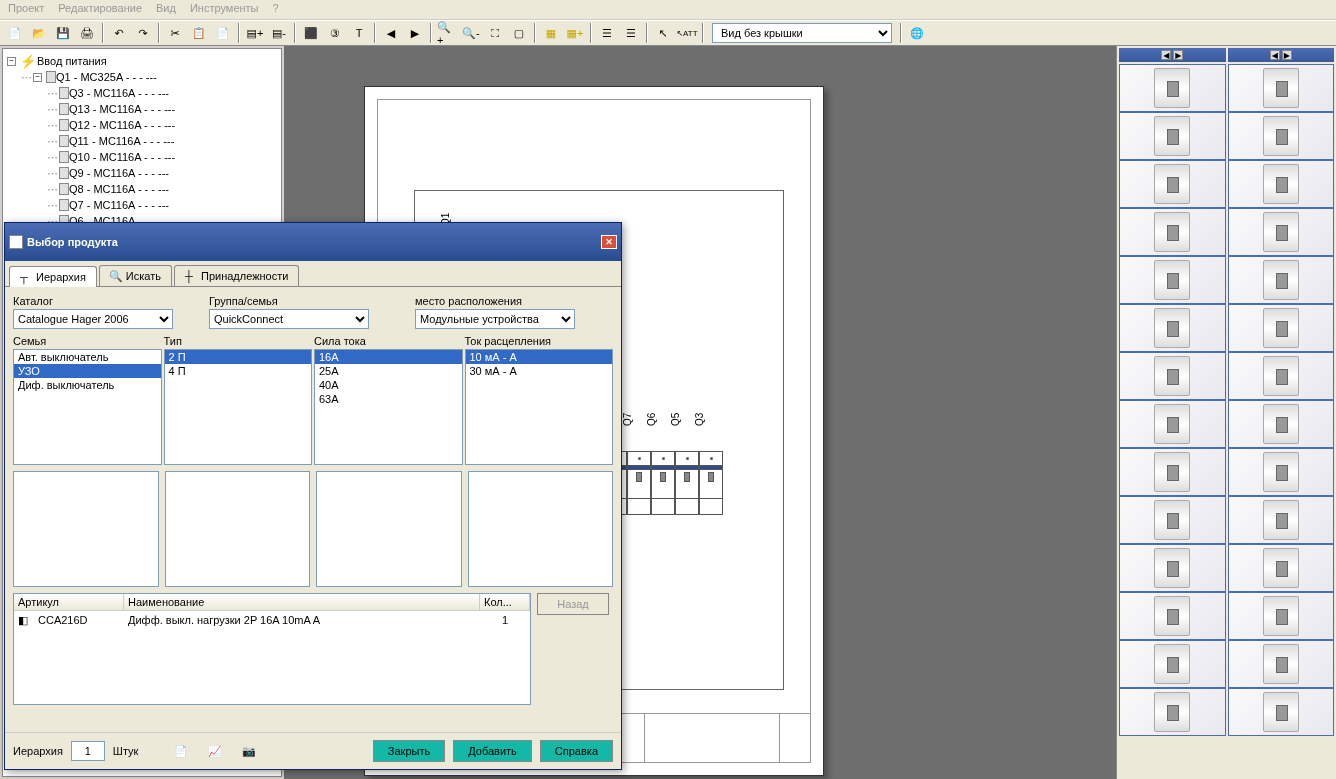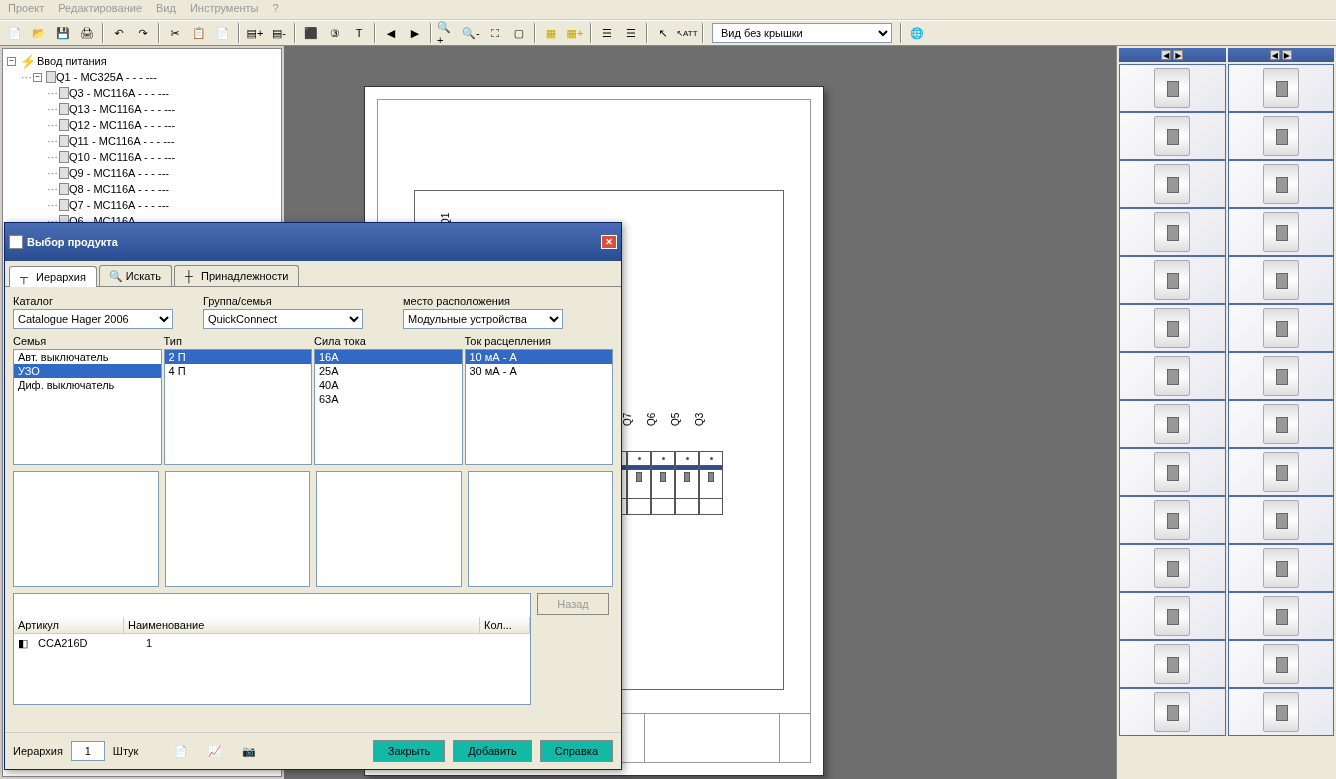--- a/index.html
+++ b/index.html
@@ -61,38 +61,38 @@
 .titlebar .ticon { width: 14px; height: 14px; margin-right: 4px; background: #fff; border: 1px solid #888; }
 .titlebar .spacer { flex: 1; }
 .winbtn { width: 16px; height: 14px; background: #da4f3a; border: 1px solid #fff; color: #fff; font-size: 9px; display: flex; align-items: center; justify-content: center; cursor: pointer; margin-left: 2px; }
 
 .tabs { display: flex; background: #ece9d8; border-bottom: 1px solid #888; padding: 4px 4px 0 4px; }
 .tab { padding: 4px 10px; border: 1px solid #888; border-bottom: none; margin-right: 2px; background: #ece9d8; cursor: pointer; display: flex; align-items: center; gap: 4px; border-radius: 3px 3px 0 0; }
 .tab.active { background: #fff; position: relative; top: 1px; }
 .tab-icon { width: 12px; height: 12px; display: inline-block; }
 
 .dlg-body { flex: 1; padding: 8px; display: flex; flex-direction: column; gap: 6px; background: #ece9d8; }
-.row-selects { display: flex; }
+.row-selects { display: flex; gap: 6px; }
 .sel-group { display: flex; flex-direction: column; gap: 2px; }
 .sel-group label { font-size: 11px; }
 .sel-group select { height: 20px; font-size: 11px; background: #fff; border: 1px solid #7f9db9; }
 
 .row-lists { display: flex; gap: 2px; }
 .list-col { flex: 1; display: flex; flex-direction: column; }
 .list-col label { font-size: 11px; margin-bottom: 2px; }
 .listbox { height: 116px; border: 1px solid #7f9db9; background: #fff; overflow: auto; }
 .listbox .item { padding: 1px 4px; cursor: default; }
 .listbox .item.selected { background: #316ac5; color: #fff; }
 
 .row-empty { display: flex; gap: 6px; }
 .empty-box { flex: 1; height: 116px; border: 1px solid #7f9db9; background: #fff; }
 
 .results-row { display: flex; gap: 6px; align-items: stretch; }
 .results-table { flex: 1; border: 1px solid #7f9db9; background: #fff; height: 112px; display: flex; flex-direction: column; }
-.results-header { display: flex; background: #ece9d8; border-bottom: 1px solid #ccc; margin-top: 23px; }
+.results-header { display: flex; background: #ece9d8; border-bottom: 1px solid #ccc; }
 .results-header .col { padding: 2px 4px; border-right: 1px solid #ccc; font-size: 11px; background: linear-gradient(to bottom, #fff, #ece9d8); }
 .results-body { flex: 1; overflow: auto; }
 .result-row { display: flex; padding: 1px 0; }
 .result-row .cell { padding: 2px 4px; font-size: 11px; }
 .back-btn { width: 72px; height: 22px; border: 1px solid #888; background: #ece9d8; color: #999; cursor: default; }
 
 .dlg-footer { display: flex; align-items: center; padding: 6px 8px; gap: 8px; border-top: 1px solid #ccc; }
 .dlg-footer label { font-size: 11px; }
 .dlg-footer input[type="text"] { width: 34px; height: 20px; text-align: center; border: 1px solid #7f9db9; }
 .foot-icon { width: 26px; height: 24px; border: 1px solid transparent; display: inline-flex; align-items: center; justify-content: center; cursor: pointer; }
@@ -638,20 +638,21 @@
       <div class="results-table">
         <div class="results-header">
           <div class="col" style="width:110px;">Артикул</div>
           <div class="col" style="flex:1;">Наименование</div>
           <div class="col" style="width:50px;">Кол...</div>
         </div>
         <div class="results-body">
           <div class="result-row">
             <div class="cell" style="width:20px;">◧</div>
             <div class="cell" style="width:90px;">CCA216D</div>
+            <div class="cell" style="flex:1;">Дифф. выкл. нагрузки 2P 16A 10mA A</div>
             <div class="cell" style="width:50px;text-align:center;">1</div>
           </div>
         </div>
       </div>
       <div style="width:76px;display:flex;align-items:flex-start;">
         <button class="back-btn" disabled="">Назад</button>
       </div>
     </div>
   </div>
 

